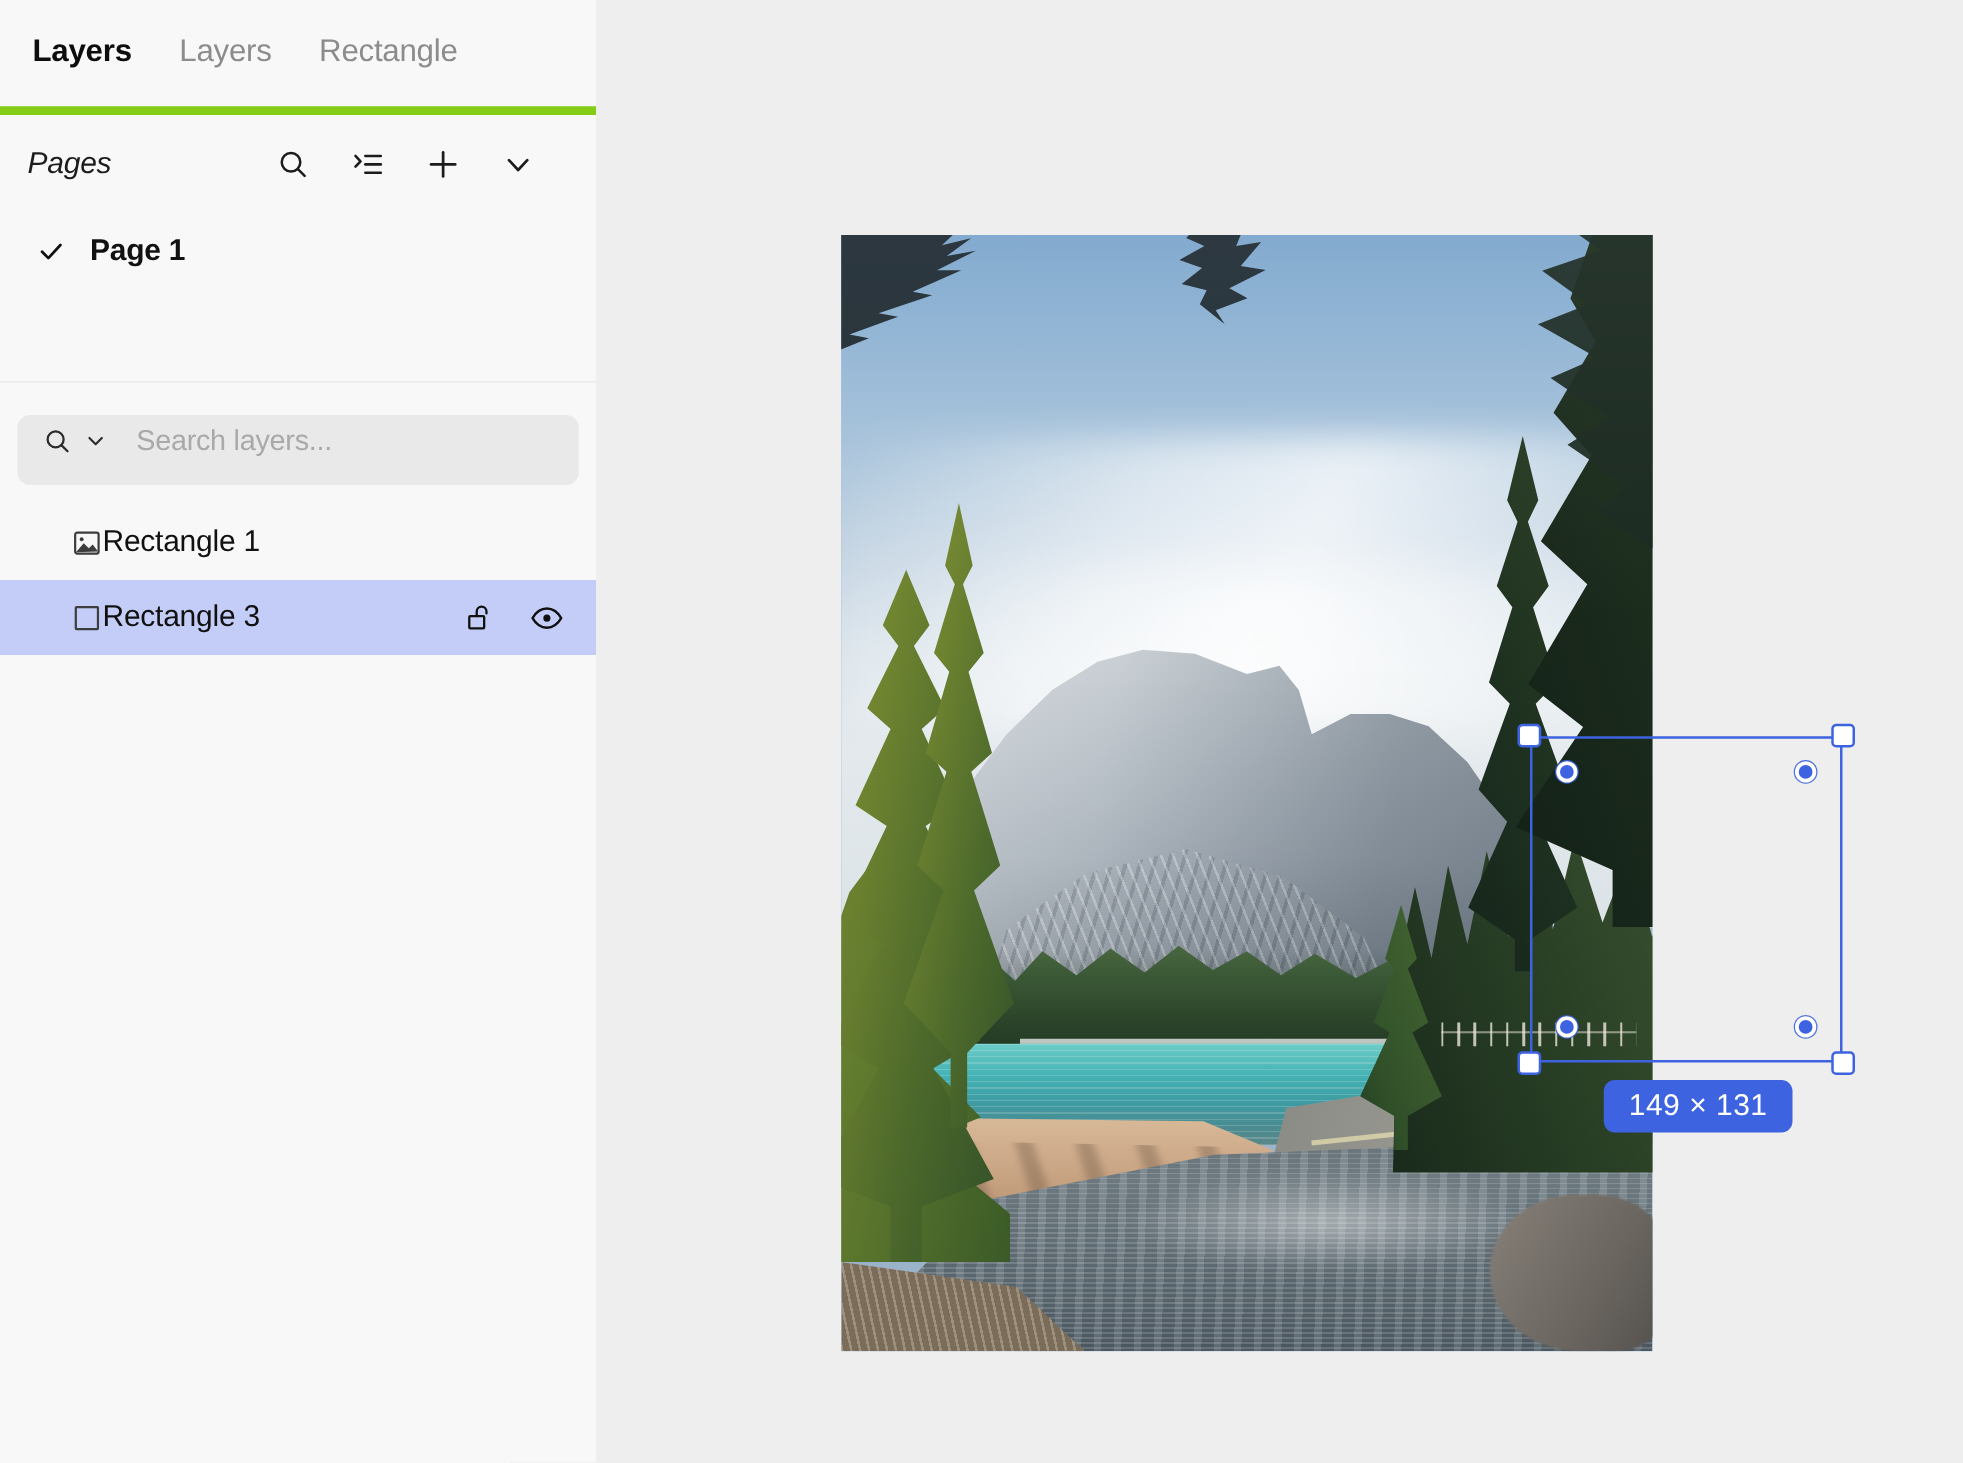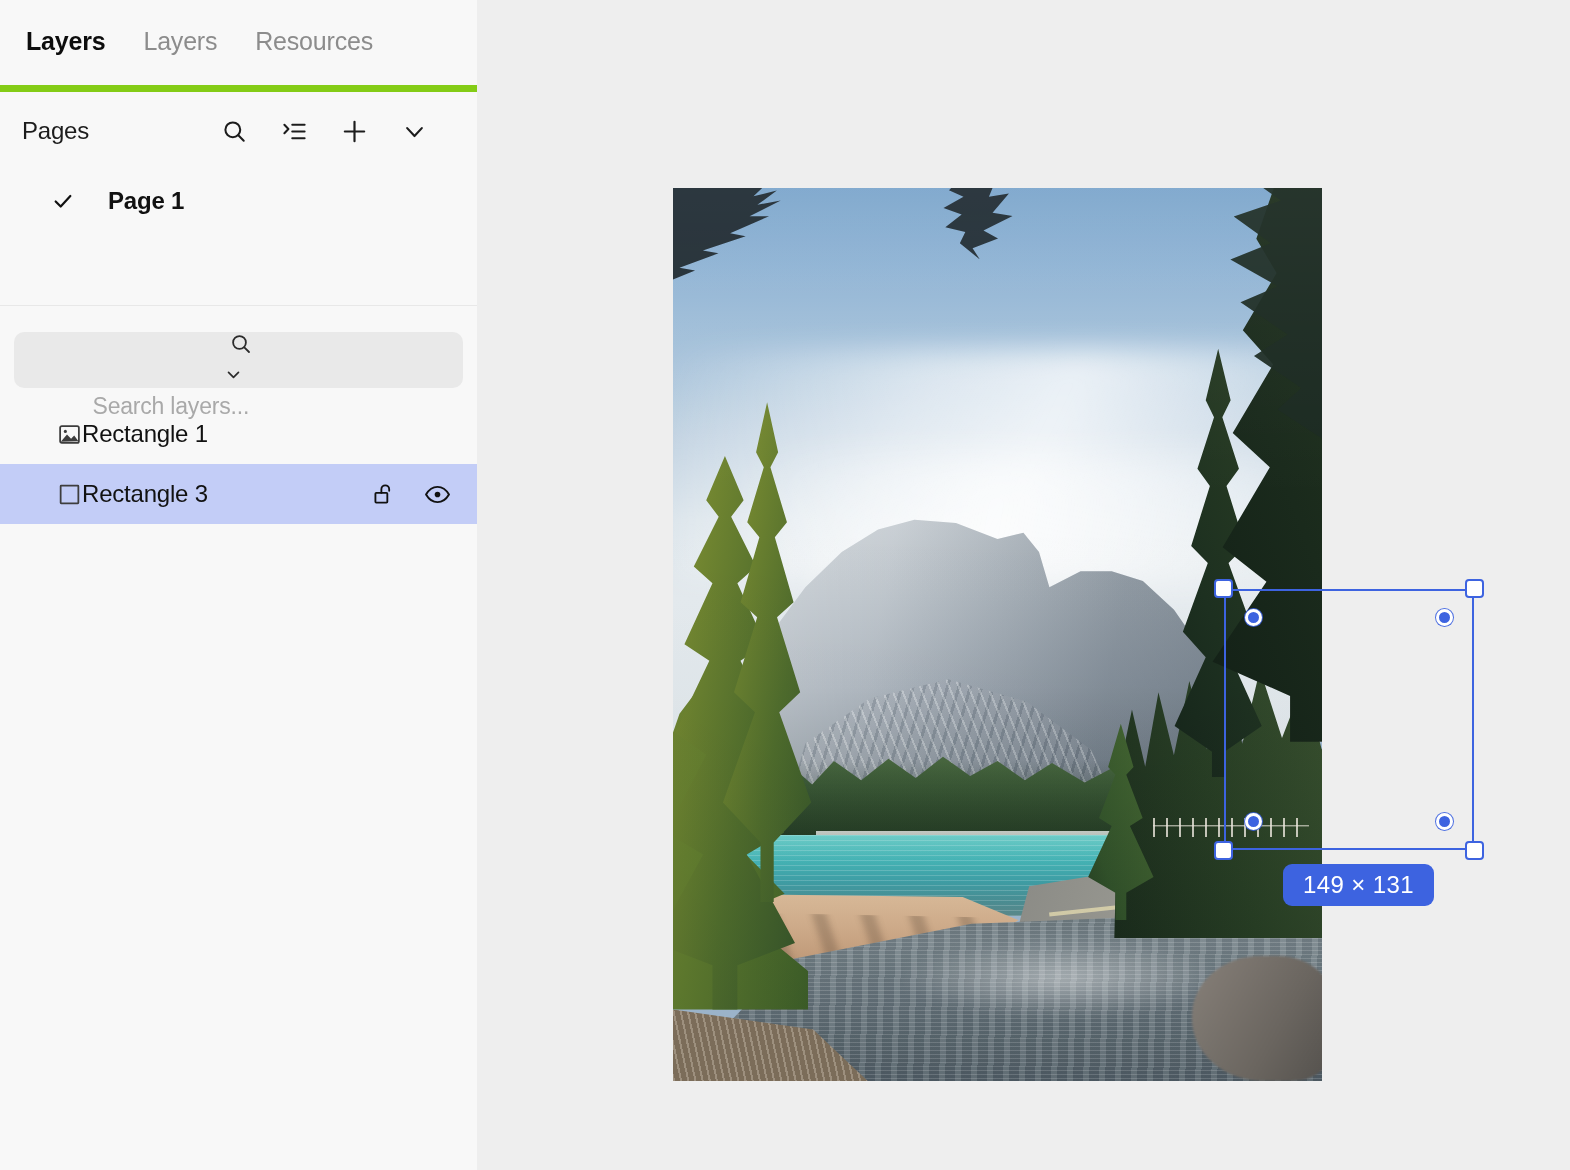--- a/index.html
+++ b/index.html
@@ -51,20 +51,21 @@
   }
   .tab.active { color: #0d0d0d; font-weight: 600; }
 
   
   #pages-header {
     height: 78px;
     flex: 0 0 78px;
     display: flex;
     align-items: center;
     padding: 0 26px 0 22px;
+    font-style: italic;
   }
   #pages-title {
     font-size: 24px;
     color: #1c1c1c;
     letter-spacing: -0.2px;
     flex: 1;
   }
   #pages-tools {
     display: flex;
     align-items: center;
@@ -85,22 +86,22 @@
   
   #pages-list {
     flex: 0 0 136px;
     padding-top: 8px;
     border-bottom: 1px solid #e8e8e8;
   }
   .page-row {
     height: 46px;
     display: flex;
     align-items: center;
-    padding-left: 86px;
-    gap: 34px;
+    padding-left: 64px;
+    gap: 20px;
     cursor: pointer;
   }
   .page-check {
     width: 22px; height: 22px;
     display: flex; align-items: center; justify-content: center;
     color: #111;
     margin-left: -34px;
   }
   .page-label {
     font-size: 24px;
@@ -112,21 +113,20 @@
   
   #search-wrap { padding: 26px 14px 0 14px; }
   #search-box {
     height: 56px;
     background: #e9e9e9;
     border-radius: 10px;
     display: flex;
     align-items: center;
     padding: 0 16px 15px 20px;
     gap: 10px;
-    flex-direction: column;
   }
   #search-box .s-icon { color: #2b2b2b; display:flex; }
   #search-box .s-caret { color: #2b2b2b; display:flex; margin-right: 14px; }
   #search-input {
     flex: 1;
     border: none;
     outline: none;
     background: transparent;
     font-family: "Liberation Sans", sans-serif;
     font-size: 23px;
@@ -470,21 +470,21 @@
 </head>
 <body>
 
 <div id="app">
 
   <aside id="sidebar">
 
     <nav id="tabbar">
       <div class="tab active">Layers</div>
       <div class="tab">Layers</div>
-      <div class="tab">Resources</div>
+      <div class="tab">Rectangle</div>
     </nav>
 
     <div id="pages-header">
       <div id="pages-title">Pages</div>
       <div id="pages-tools">
 
         <div class="tool-icon">
           <svg width="27" height="27" viewBox="0 0 24 24" fill="none" stroke="currentColor" stroke-width="1.8" stroke-linecap="round">
             <circle cx="10.5" cy="10.5" r="6.6"></circle>
               <line x1="15.4" y1="15.4" x2="20.2" y2="20.2"></line>

